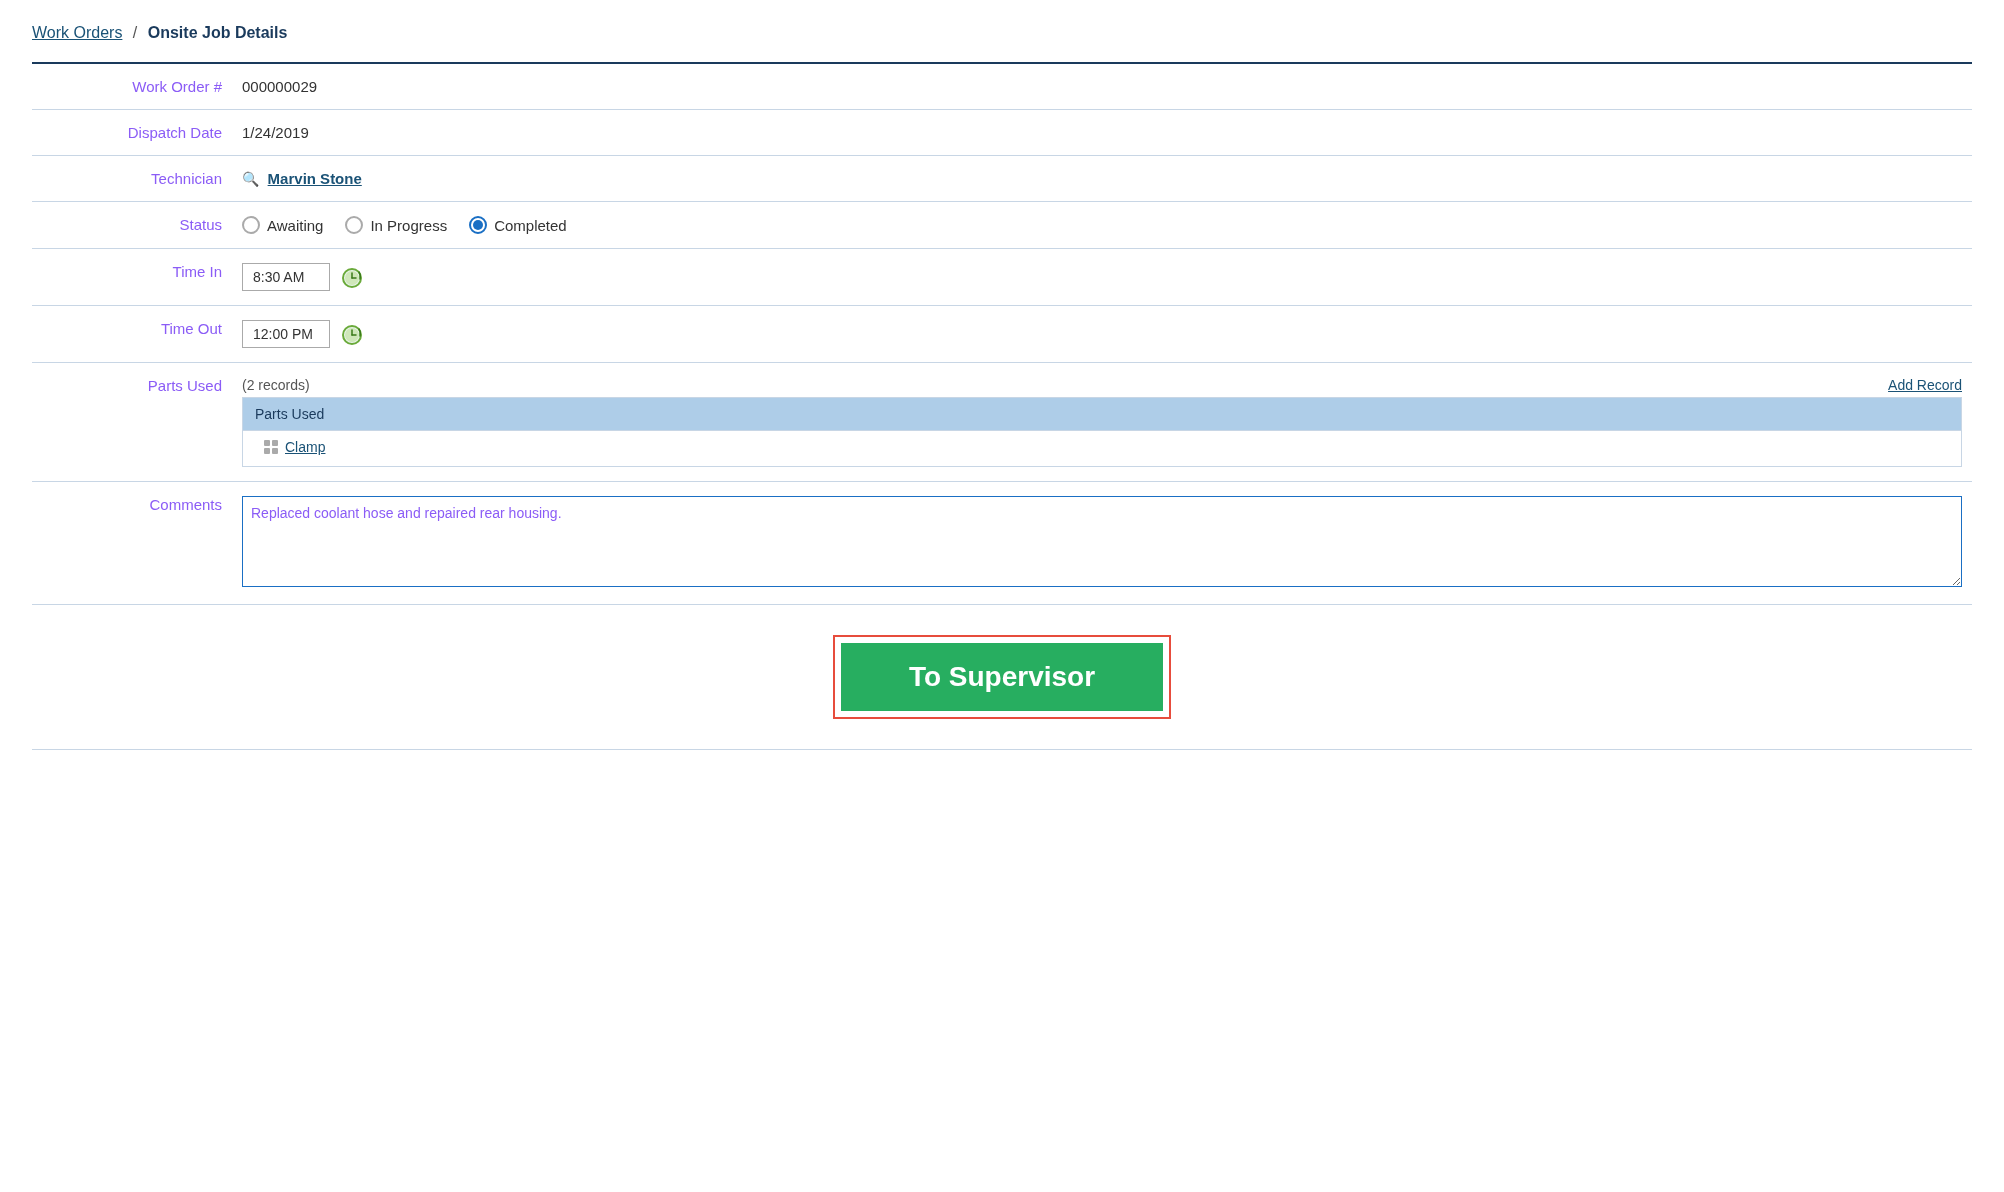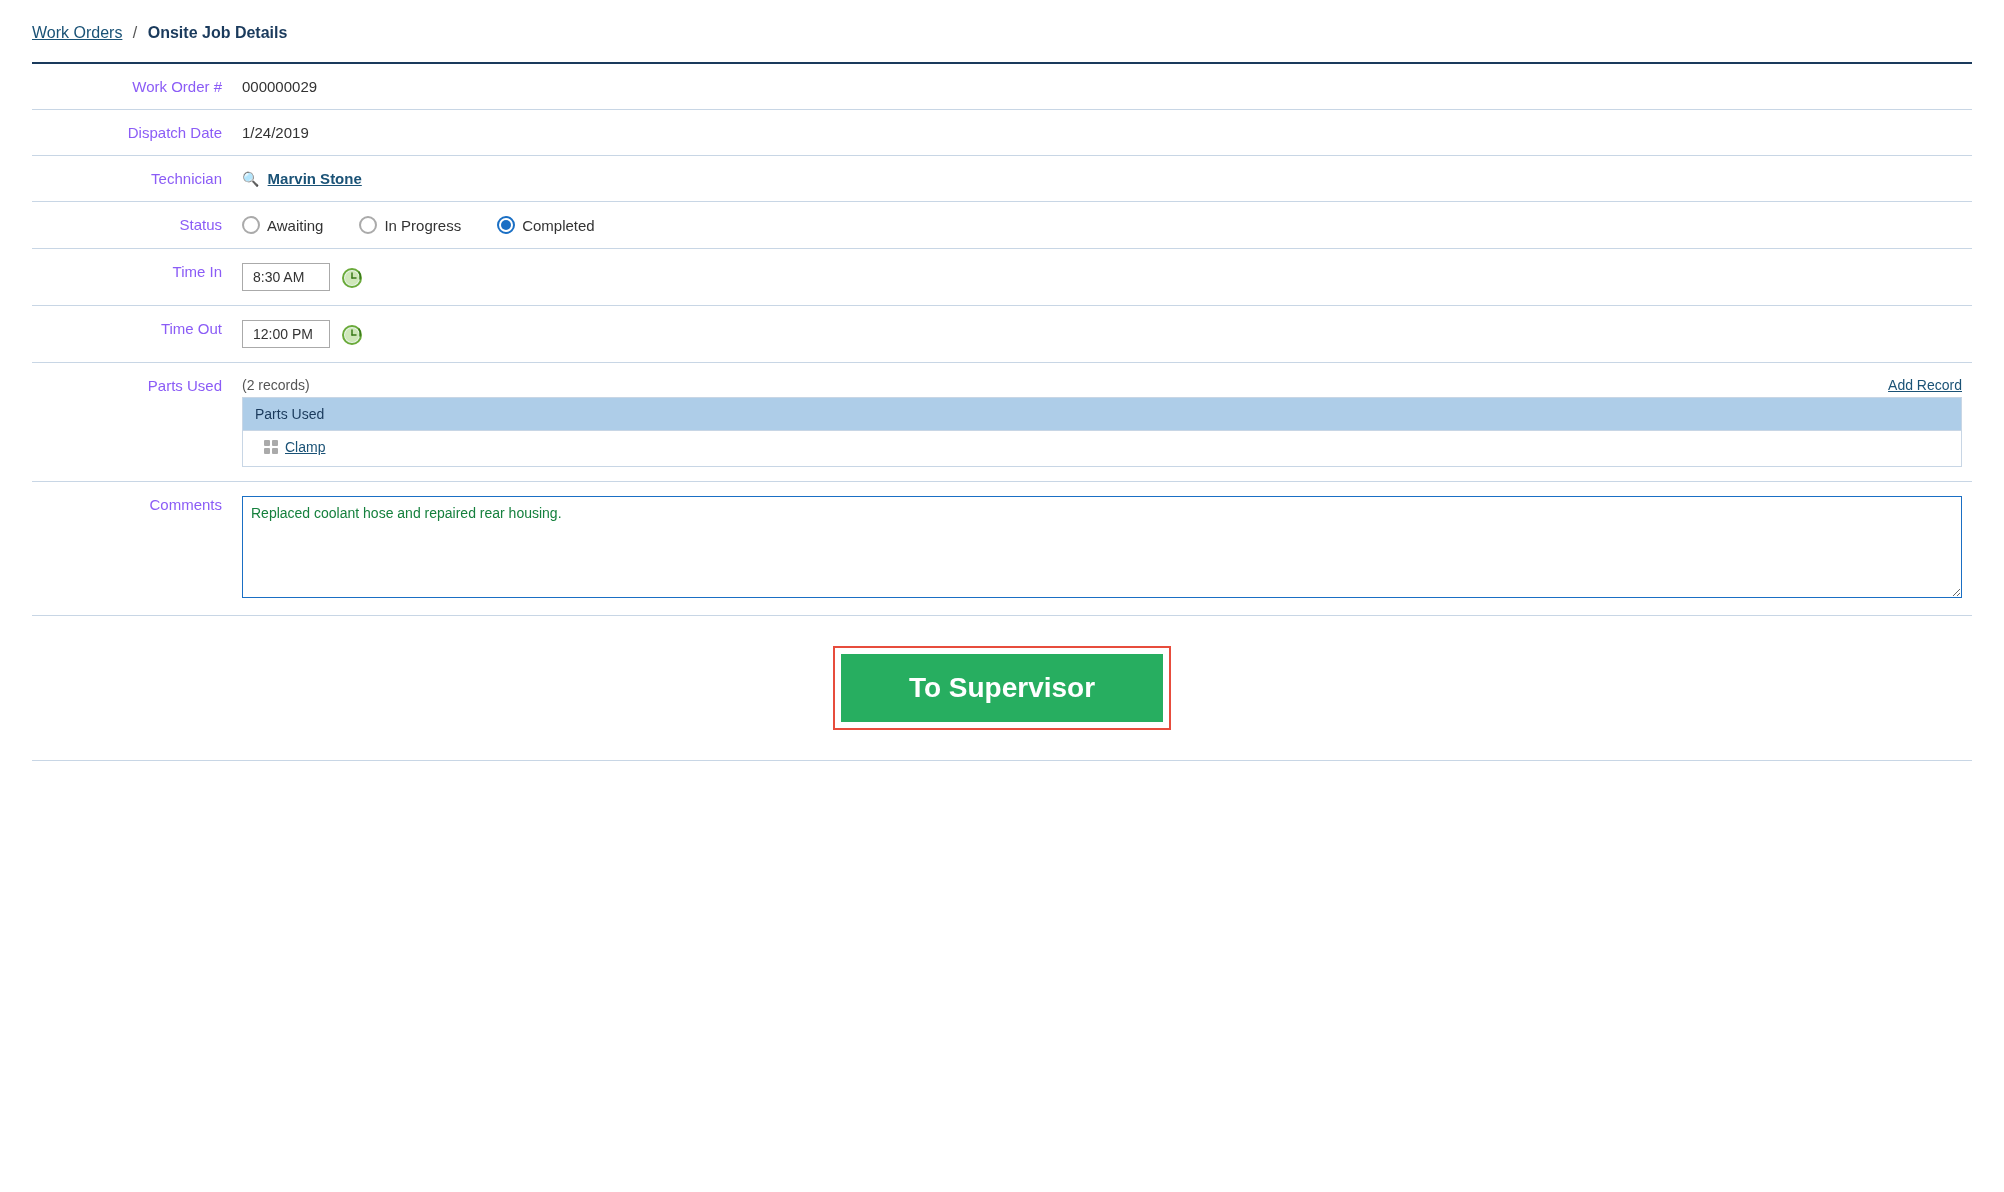--- a/index.html
+++ b/index.html
@@ -64,21 +64,21 @@
     }
     .search-icon-inline {
       display: inline-block;
       margin-right: 4px;
       color: #888;
       font-size: 14px;
     }
     .radio-group {
       display: flex;
       align-items: center;
-      gap: 36px;
+      gap: 22px;
     }
     .radio-option {
       display: flex;
       align-items: center;
       gap: 7px;
       cursor: pointer;
     }
     .radio-circle {
       width: 18px;
       height: 18px;
@@ -170,26 +170,26 @@
       text-decoration: underline;
       cursor: pointer;
     }
     .grid-icon {
       display: inline-block;
       margin-right: 6px;
       vertical-align: middle;
     }
     .comments-textarea {
       width: 100%;
-      height: 102px;
+      height: 91px;
       border: 1px solid #1a6fc4;
       padding: 8px;
       font-size: 14px;
       font-family: Arial, Helvetica, sans-serif;
-      color: #15803d;
+      color: #8b5cf6;
       resize: vertical;
     }
     .button-row {
       display: flex;
       justify-content: center;
       padding: 30px 0 20px;
     }
     .supervisor-btn-wrapper {
       border: 2.5px solid #e74c3c;
       padding: 6px;

